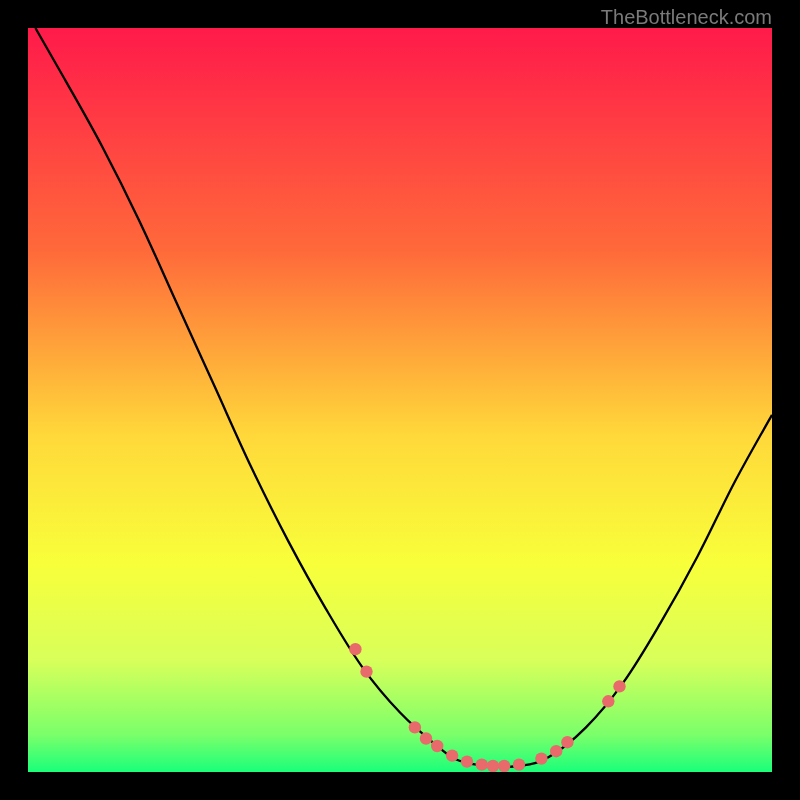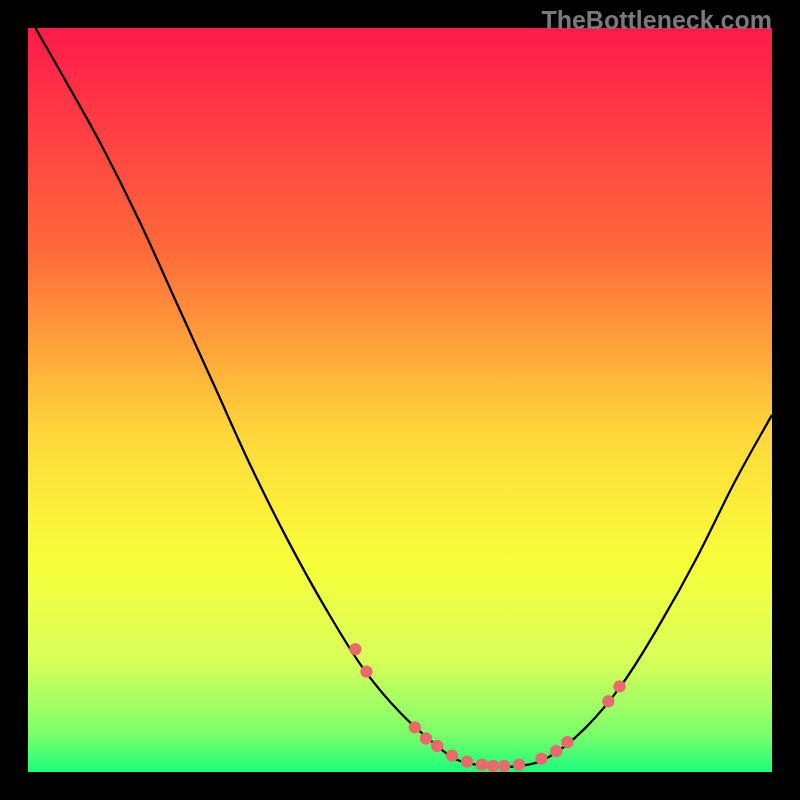--- a/index.html
+++ b/index.html
@@ -10,22 +10,22 @@
     background: #000;
     overflow: hidden;
     position: relative;
     font-family: Arial, sans-serif;
   }
   .watermark {
     position: absolute;
     top: 6px;
     right: 28px;
     color: #7a7a7a;
-    font-size: 25px;
-    font-weight: 700;
+    font-size: 20px;
+    font-weight: 400;
     z-index: 10;
   }
   .plot-area {
     position: absolute;
     left: 28px;
     top: 28px;
     width: 744px;
     height: 744px;
   }
   .plot-area svg {

